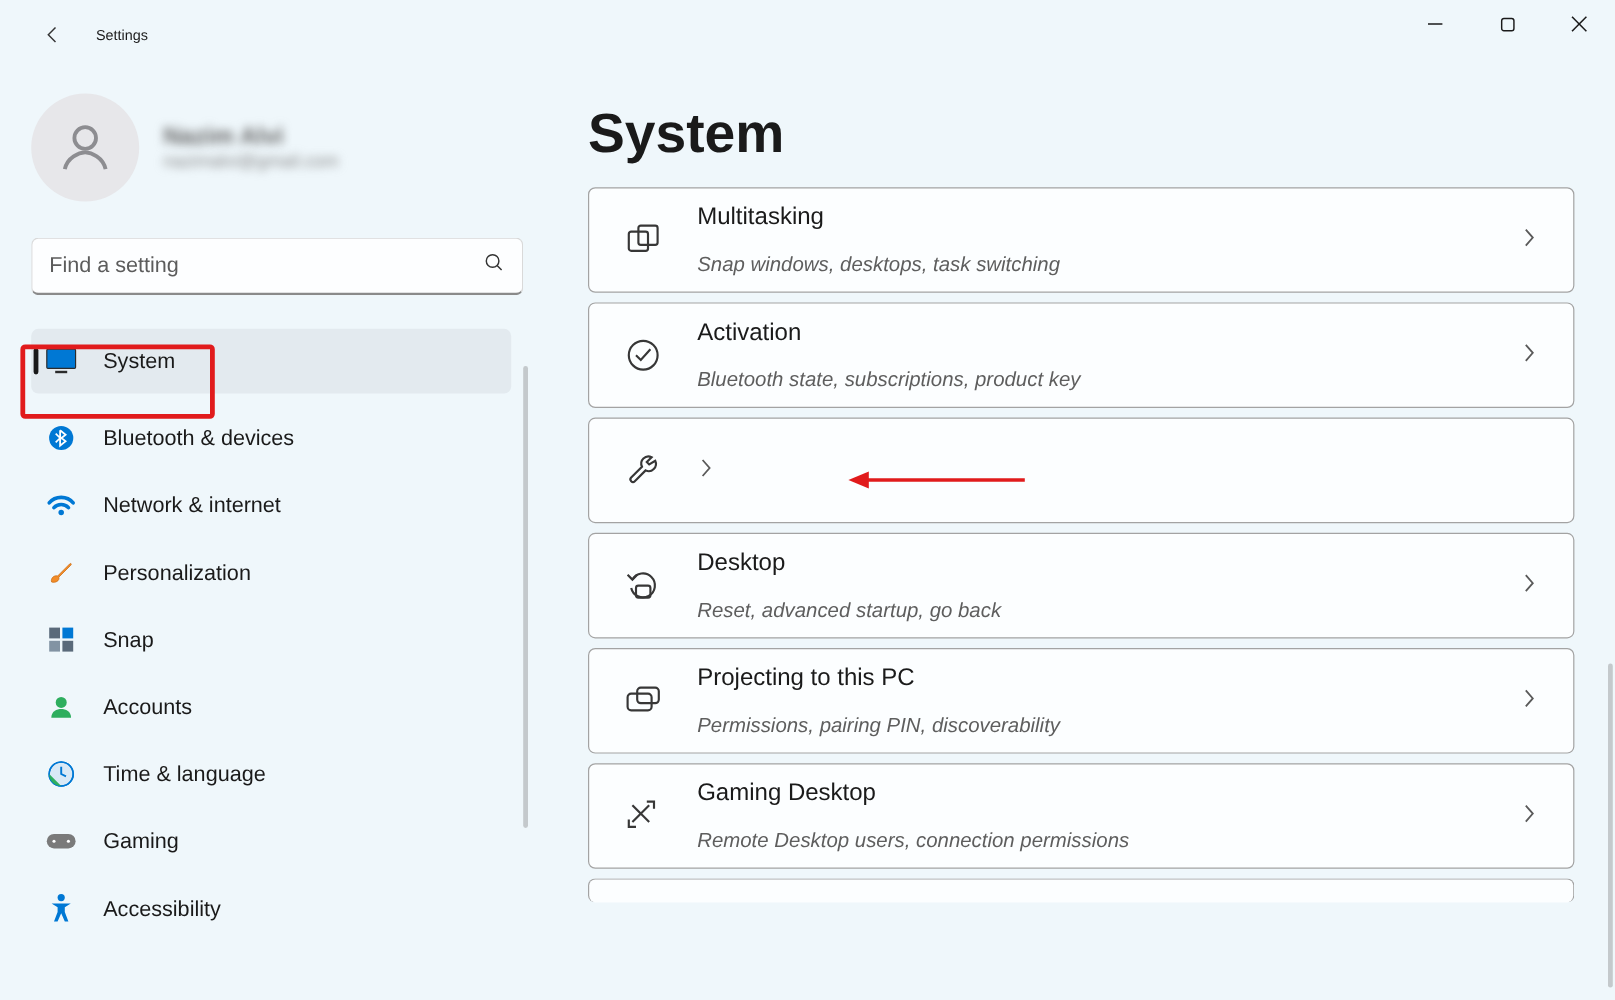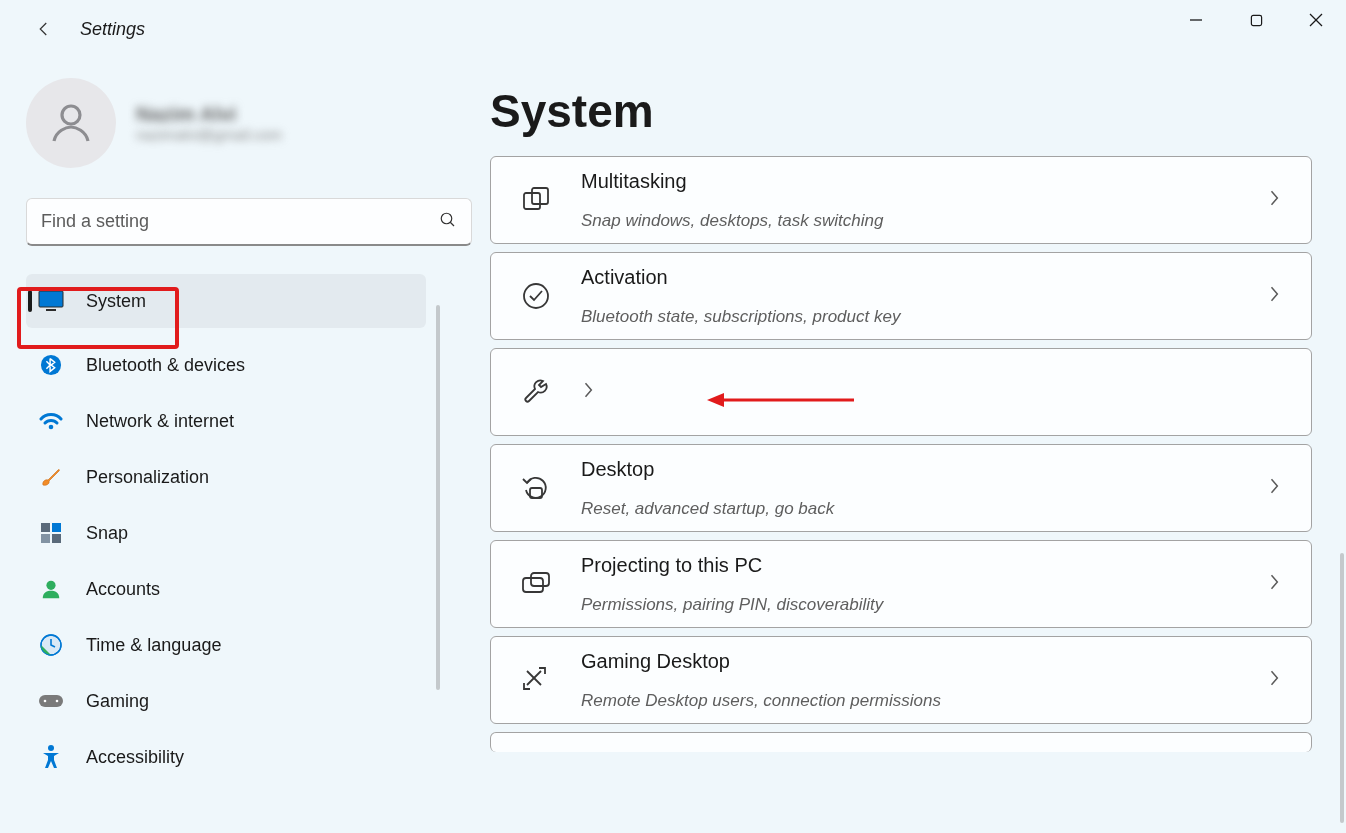--- a/index.html
+++ b/index.html
@@ -19,24 +19,23 @@
     align-items: center;
     padding-left: 24px;
     position: relative;
   }
   .back-btn {
     width: 40px; height: 40px;
     display: flex; align-items: center; justify-content: center;
     cursor: pointer;
   }
   .app-title {
-    font-size: 18px;
+    font-size: 12px;
     margin-left: 16px;
     color: #1a1a1a;
-    font-style: italic;
   }
   .win-controls {
     position: absolute;
     right: 0; top: 0;
     display: flex;
   }
   .win-btn {
     width: 60px; height: 40px;
     display: flex; align-items: center; justify-content: center;
     cursor: pointer;
@@ -69,21 +68,21 @@
   .profile-text .name {
     font-size: 20px; font-weight: 600;
     color: #666;
     filter: blur(4px);
   }
   .profile-text .email {
     font-size: 15px; color: #888;
     filter: blur(4px);
   }
   .search-box {
-    width: 446px;
+    width: 410px;
     height: 48px;
     background: #fdfeff;
     border: 1px solid #d9d9d9;
     border-bottom: 2px solid #8a8a8a;
     border-radius: 6px;
     display: flex;
     align-items: center;
     padding: 0 14px;
     margin-bottom: 28px;
   }

